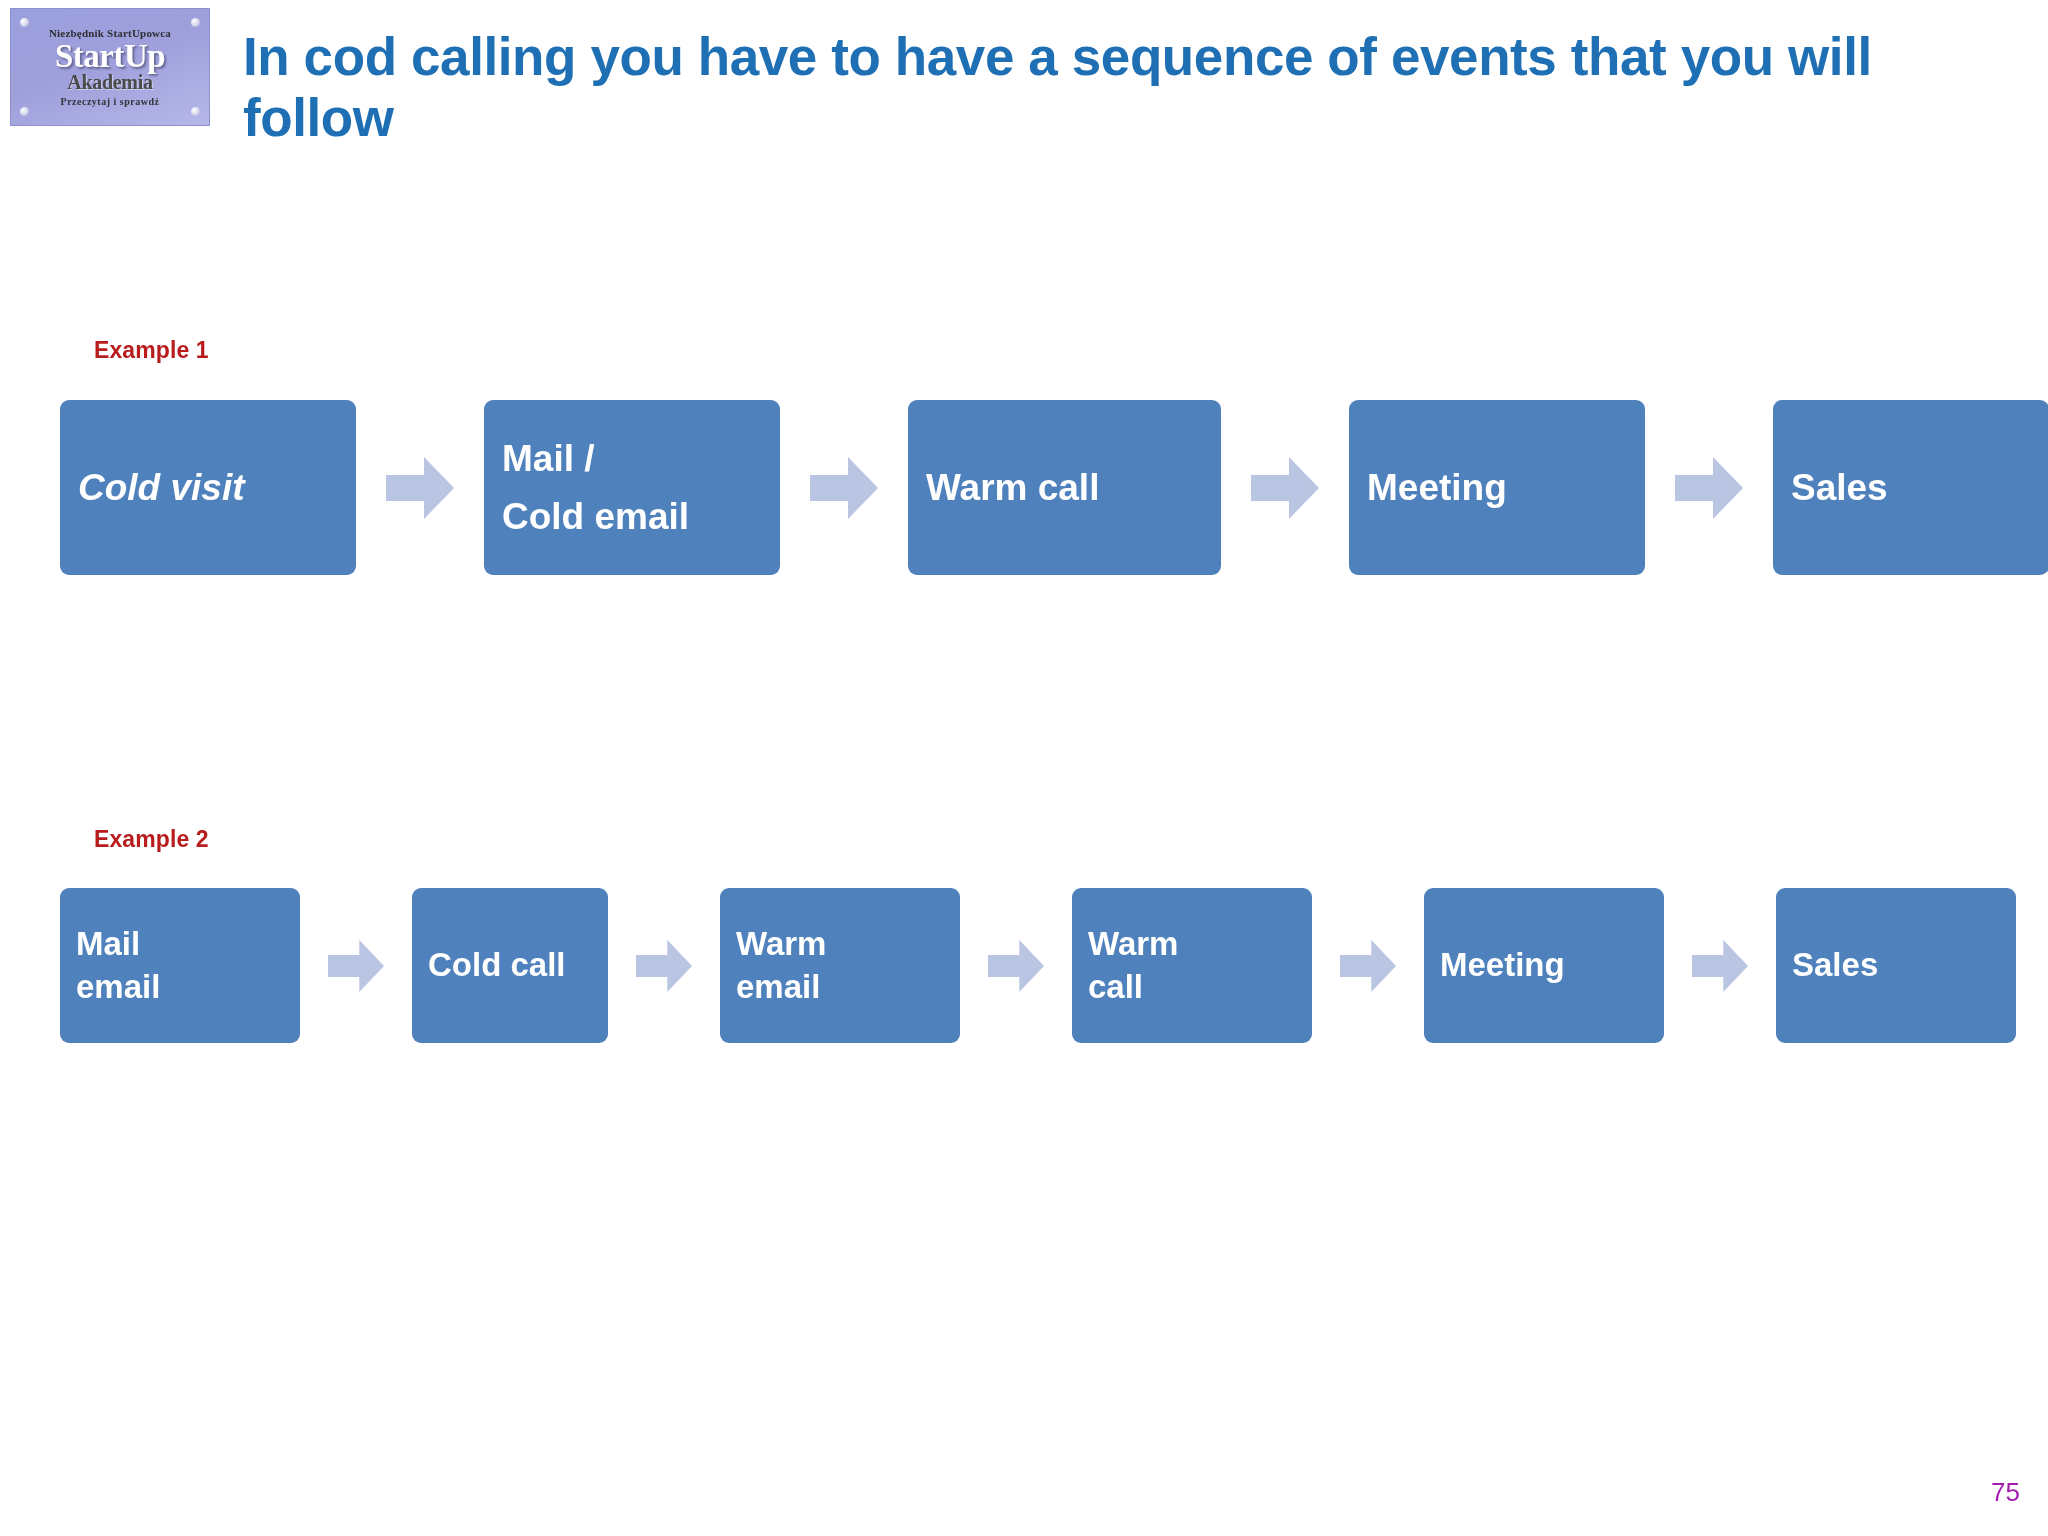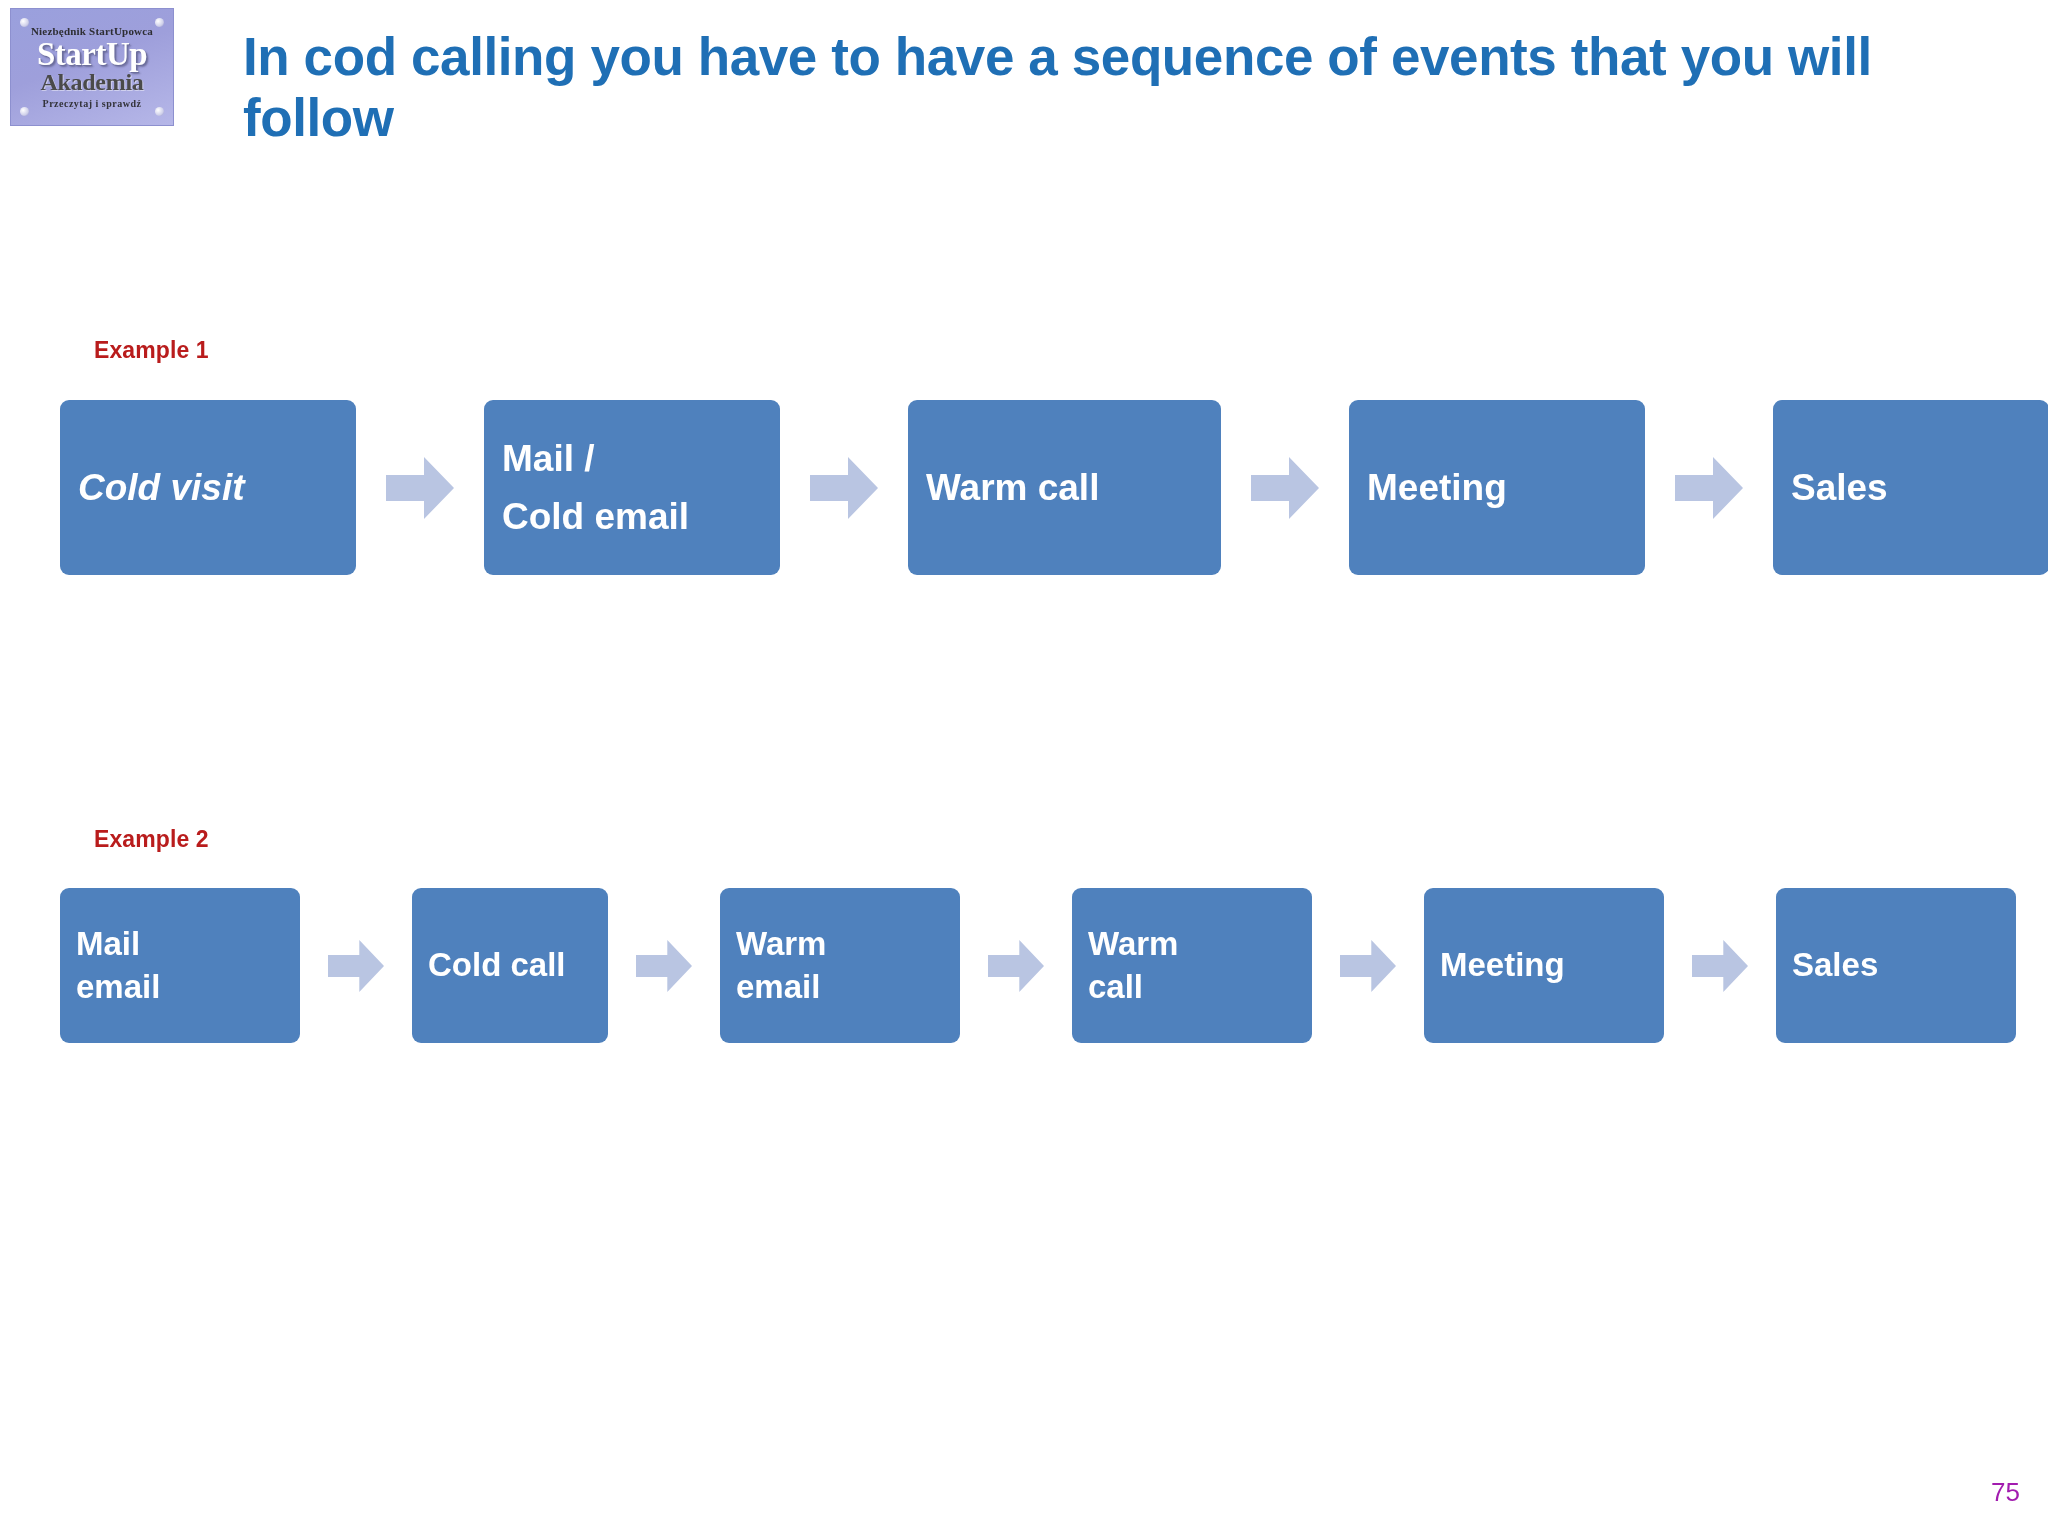--- a/index.html
+++ b/index.html
@@ -14,21 +14,21 @@
     overflow: hidden;
     font-family: "Liberation Sans", sans-serif;
     -webkit-font-smoothing: antialiased;
   }
 
   
   #logo {
     position: absolute;
     left: 10px;
     top: 8px;
-    width: 164px;
+    width: 200px;
     height: 118px;
     background: linear-gradient(160deg, #9aa0dd 0%, #9e9fdb 45%, #b6b7e8 100%);
     border: 1px solid #8d90cf;
     box-sizing: border-box;
     display: flex;
     flex-direction: column;
     align-items: center;
     justify-content: center;
     overflow: hidden;
   }
@@ -47,21 +47,21 @@
     font-size: 33px;
     line-height: 0.95;
     color: #ffffff;
     text-shadow: 1px 1px 0 #6d6f9e, 2px 2px 2px rgba(40,40,70,0.45);
     letter-spacing: -0.5px;
     white-space: nowrap;
   }
   #logo .logo-main2 {
     font-family: "Liberation Serif", serif;
     font-weight: bold;
-    font-size: 24px;
+    font-size: 20px;
     line-height: 1.0;
     color: #4a4a4a;
     text-shadow: 1px 1px 0 rgba(255,255,255,0.45);
     letter-spacing: -0.3px;
     white-space: nowrap;
   }
   #logo .logo-bottom {
     font-family: "Liberation Serif", serif;
     font-weight: bold;
     font-size: 10px;

